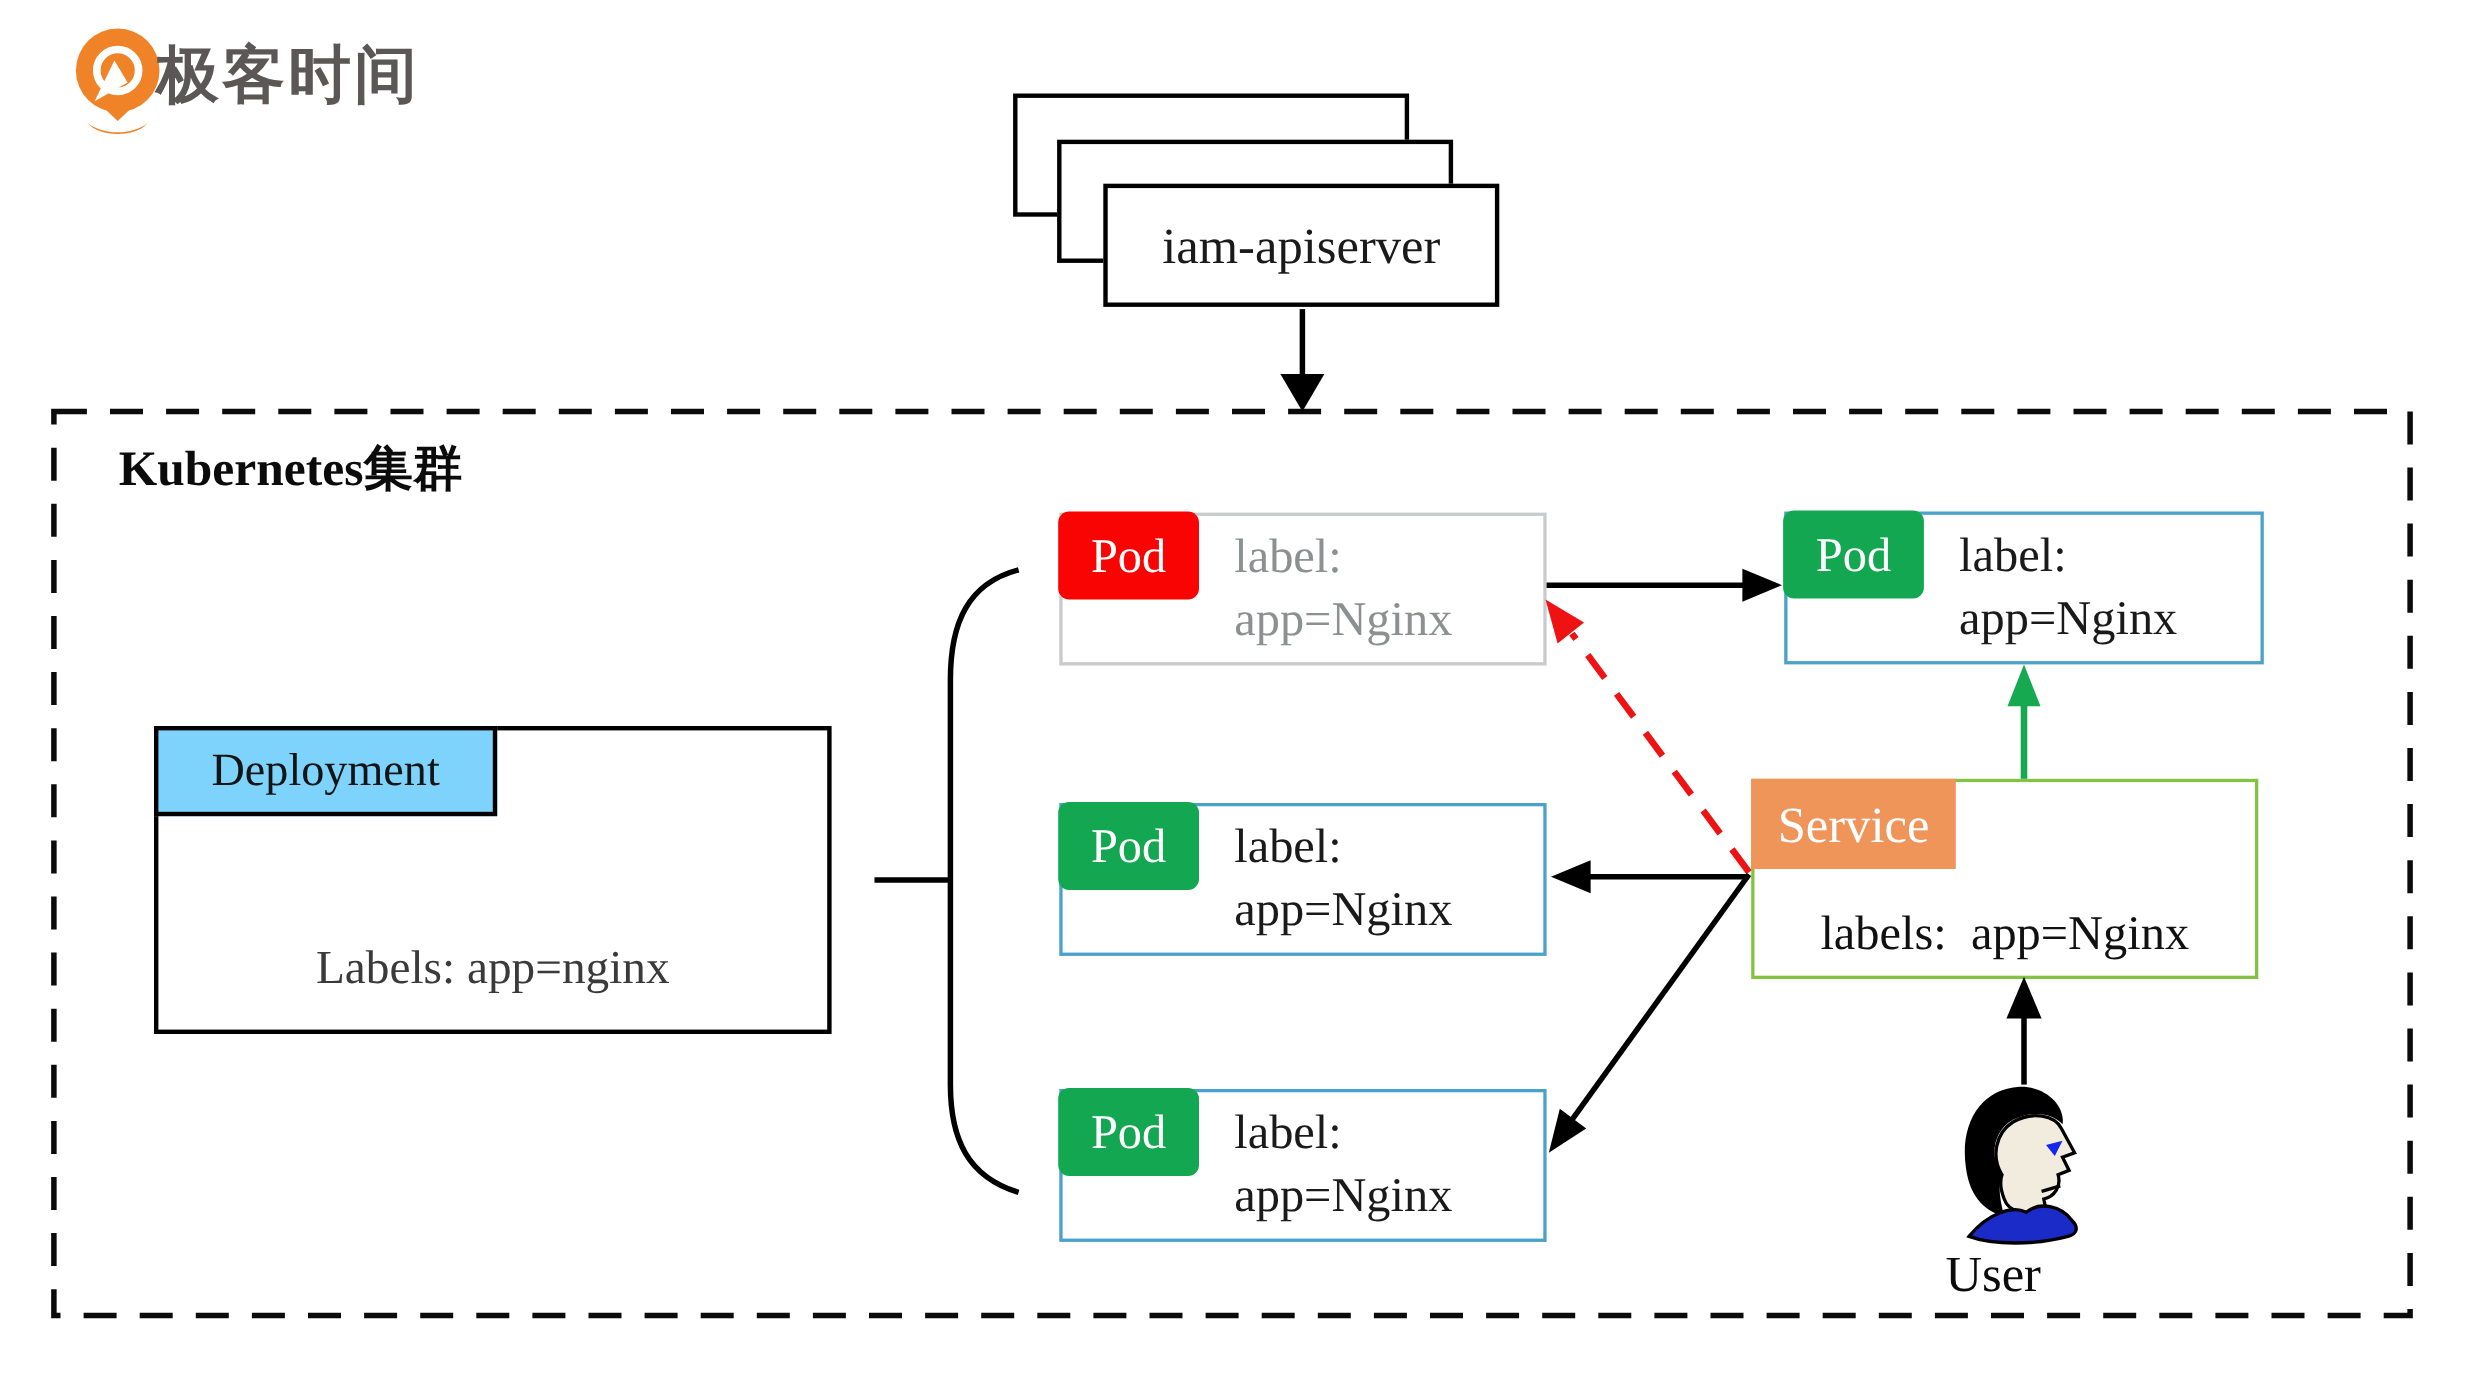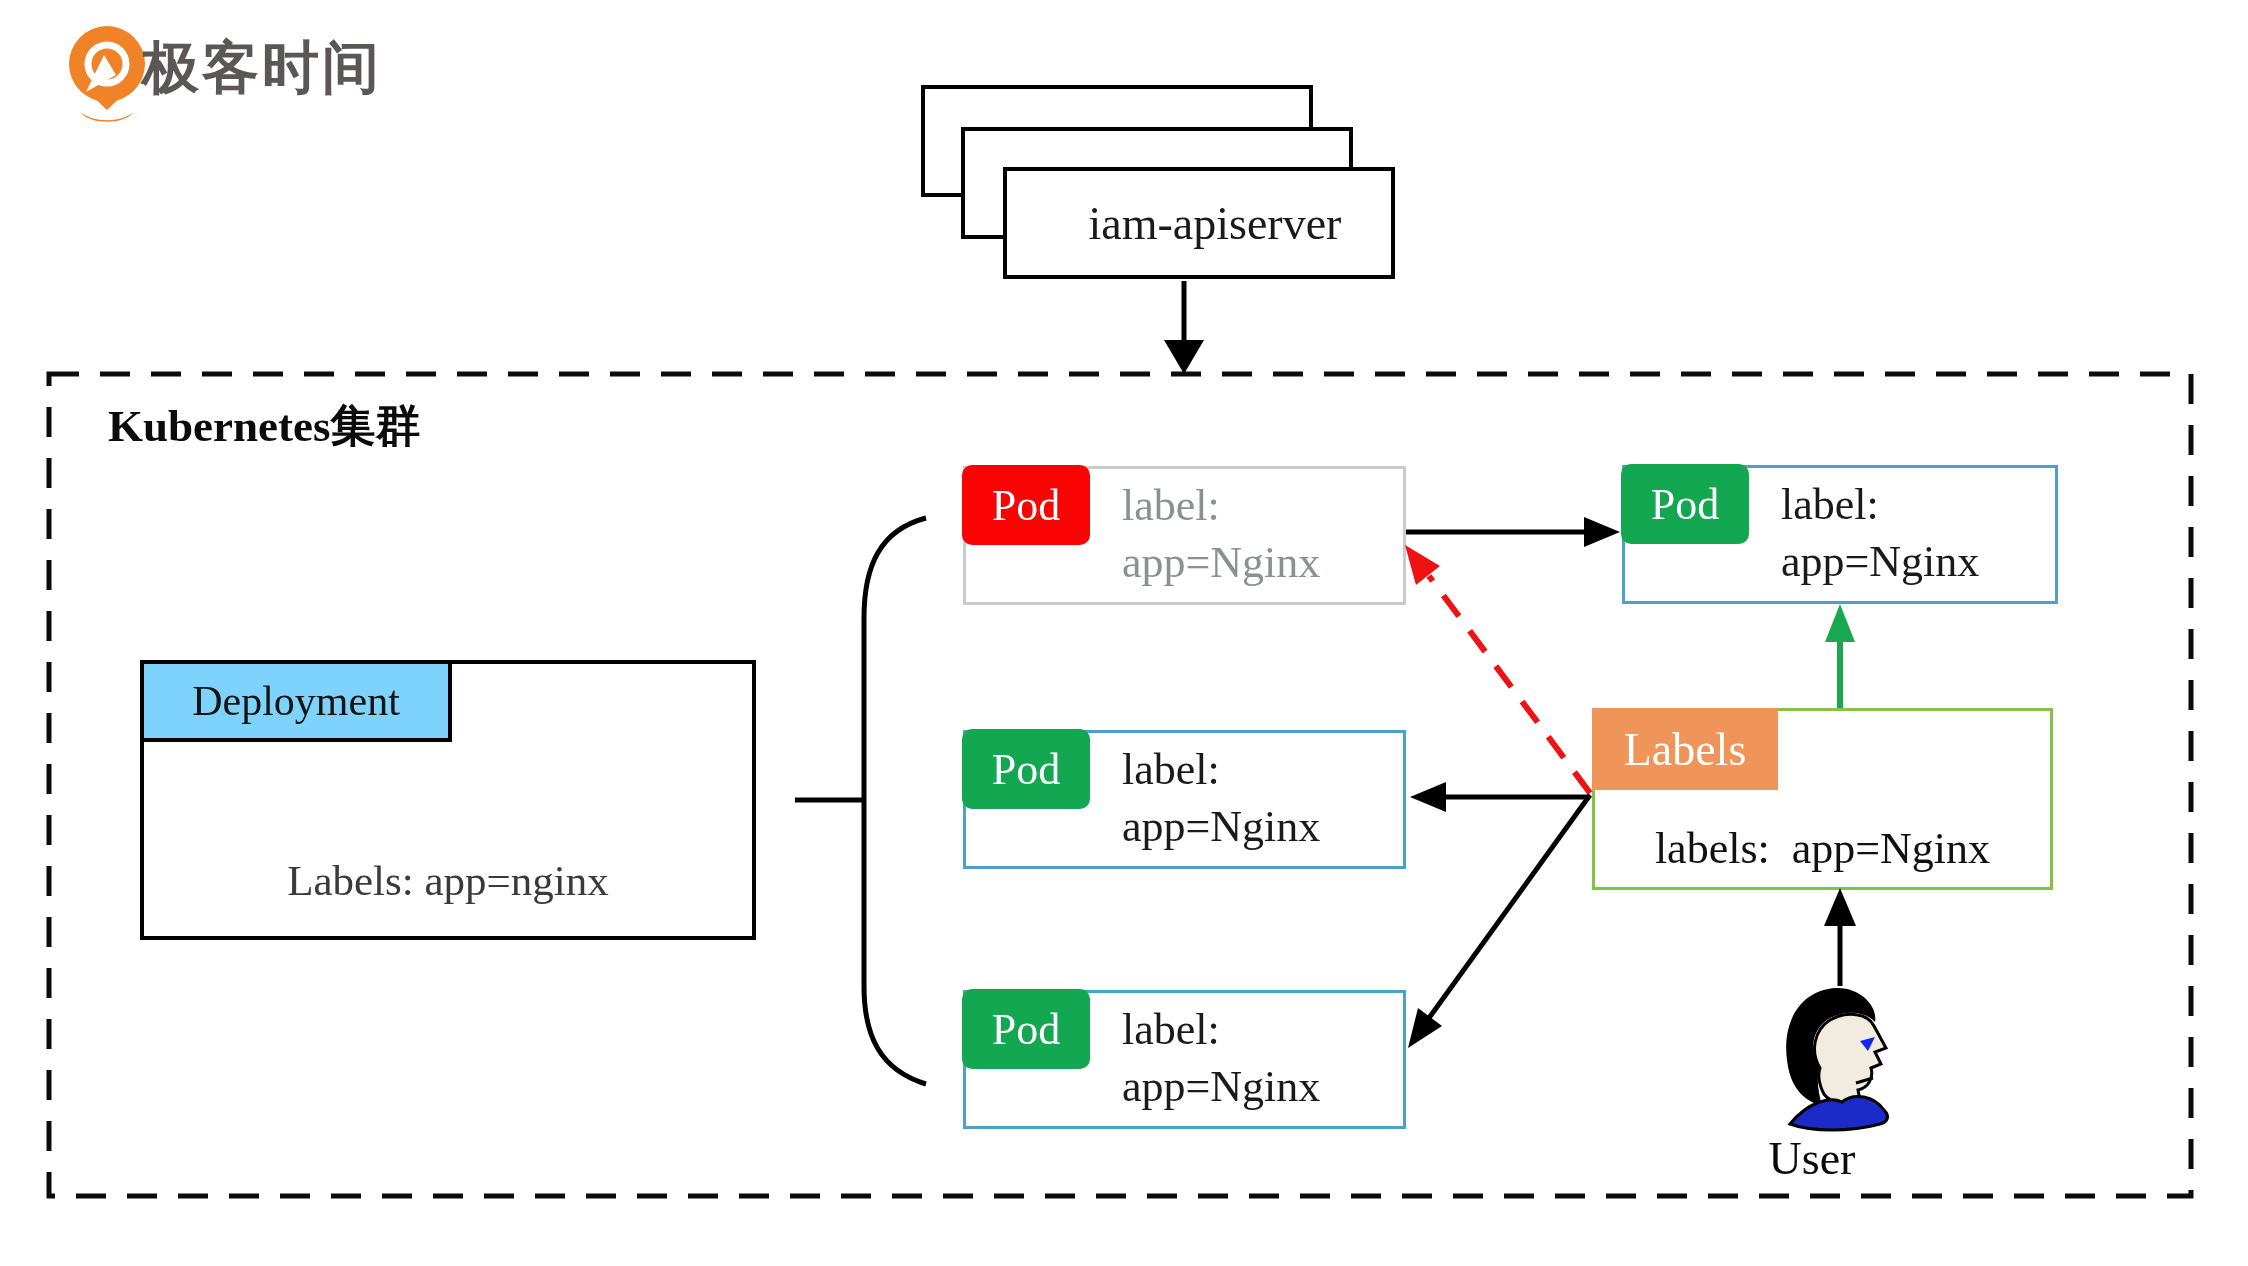--- a/index.html
+++ b/index.html
@@ -4,21 +4,21 @@
 <style>
   html,body{margin:0;padding:0;background:#fff;}
   .canvas{position:relative;width:2248px;height:1266px;background:#ffffff;overflow:hidden;
           font-family:Liberation Serif, serif;color:#111;}
   .abs{position:absolute;}
 
   
   .logo-text{left:142px;top:30px;font-size:57px;font-weight:bold;color:#5B5757;letter-spacing:3px;}
 
   
-  .stackbox{position:absolute;width:352px;height:104px;background:#fff;border:4px solid #000;padding-left:32px;}
+  .stackbox{position:absolute;width:352px;height:104px;background:#fff;border:4px solid #000;}
   .stack-front{display:flex;align-items:center;justify-content:center;font-size:46px;color:#1a1a1a;}
 
   
   .cluster-title{left:108px;top:396px;font-size:45px;font-weight:bold;color:#0b0b0b;}
 
   
   .dep-box{left:140px;top:660px;width:608px;height:272px;background:#fff;border:4px solid #000;}
   .dep-tab{left:140px;top:660px;width:304px;height:74px;background:#7dd3fc;border:4px solid #000;
            display:flex;align-items:center;justify-content:center;font-size:42px;color:#141414;}
   .dep-rs{left:140px;top:798px;width:616px;text-align:center;font-size:45px;font-weight:bold;color:#00A650;}
@@ -98,21 +98,21 @@
 
   <div class="pod" style="left:1622px;top:465px;width:430px;">
     <div class="badge">Pod</div>
     <div class="ptext">
       <div>label:</div>
       <div>app=Nginx</div>
     </div>
   </div>
 
   <div class="abs service-box">
-    <div class="service-badge">Labels</div>
+    <div class="service-badge">Service</div>
     <div class="service-labels">labels:  app=Nginx</div>
   </div>
 
   <svg class="abs" style="left:1772px;top:984px" width="140" height="150" viewBox="0 0 140 150">
     <path d="M58 36 C 76 26, 96 30, 102 42 L 114 64 L 103 68 L 109 80 L 99 84 C 102 94, 96 104, 86 106
              L 88 116 C 70 122, 54 118, 50 106 C 46 96, 46 90, 48 84 C 38 68, 42 46, 58 36 Z" fill="#F2ECDF" stroke="#000" stroke-width="3"></path>
     <path d="M64 4 C 28 6, 10 38, 15 76 C 18 102, 30 116, 50 122 C 46 106, 44 94, 48 84
              C 36 68, 40 44, 58 34 C 76 25, 94 28, 103 38 C 106 22, 88 3, 64 4 Z" fill="#000"></path>
     <line x1="84" y1="99" x2="101" y2="94" stroke="#000" stroke-width="3"></line>
     <polygon points="88,57 103,53 96,67" fill="#1526EE"></polygon>

